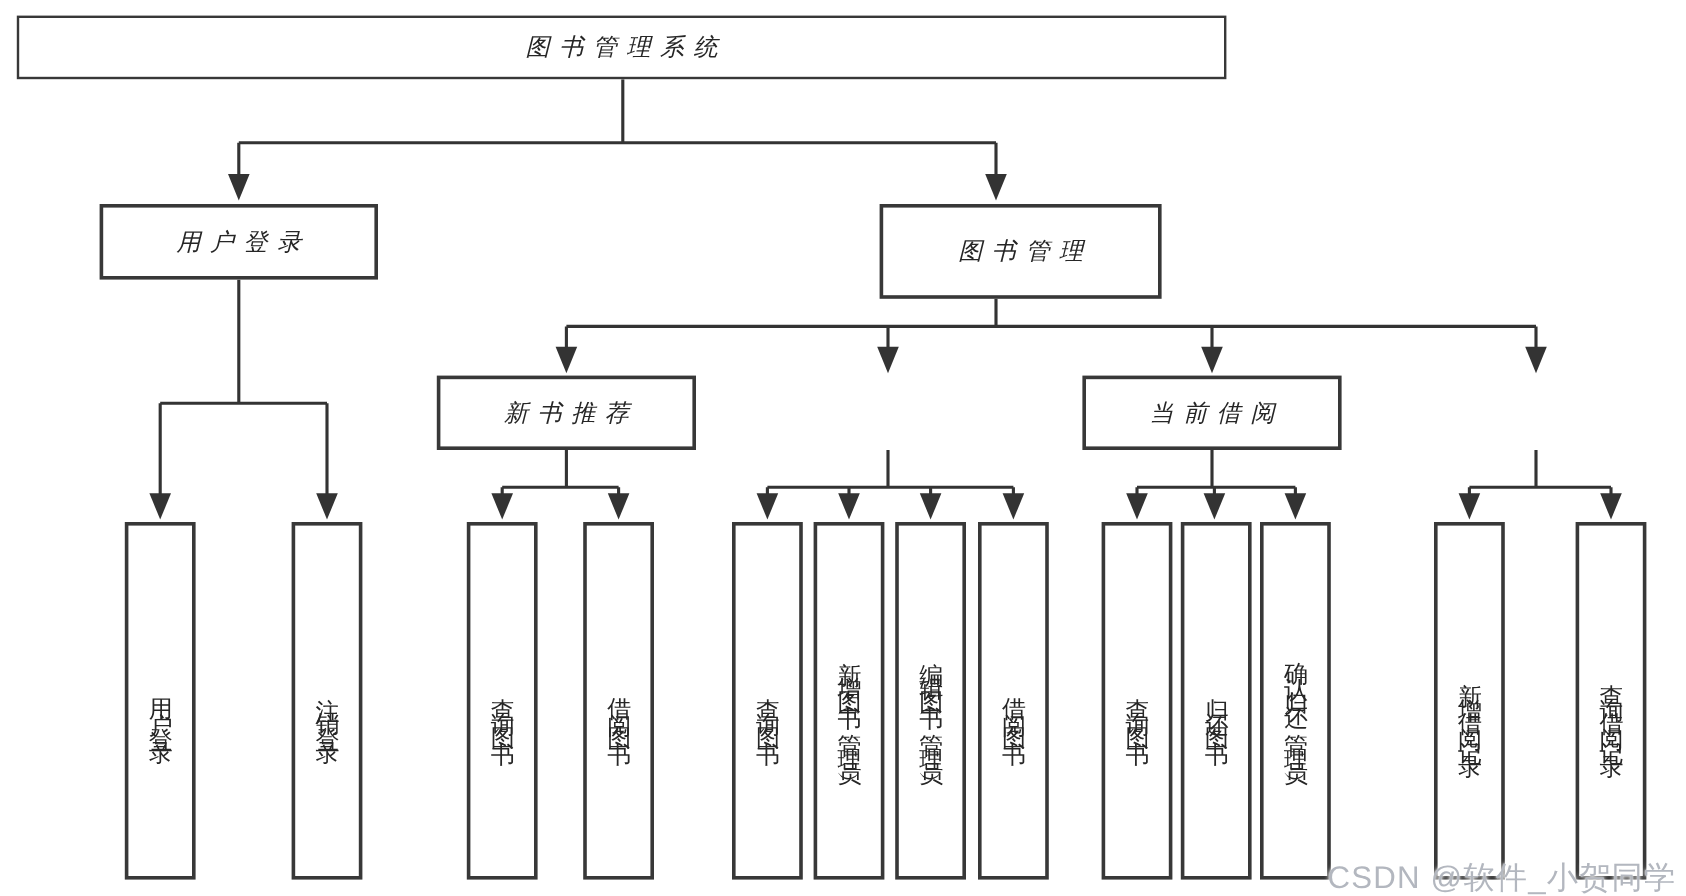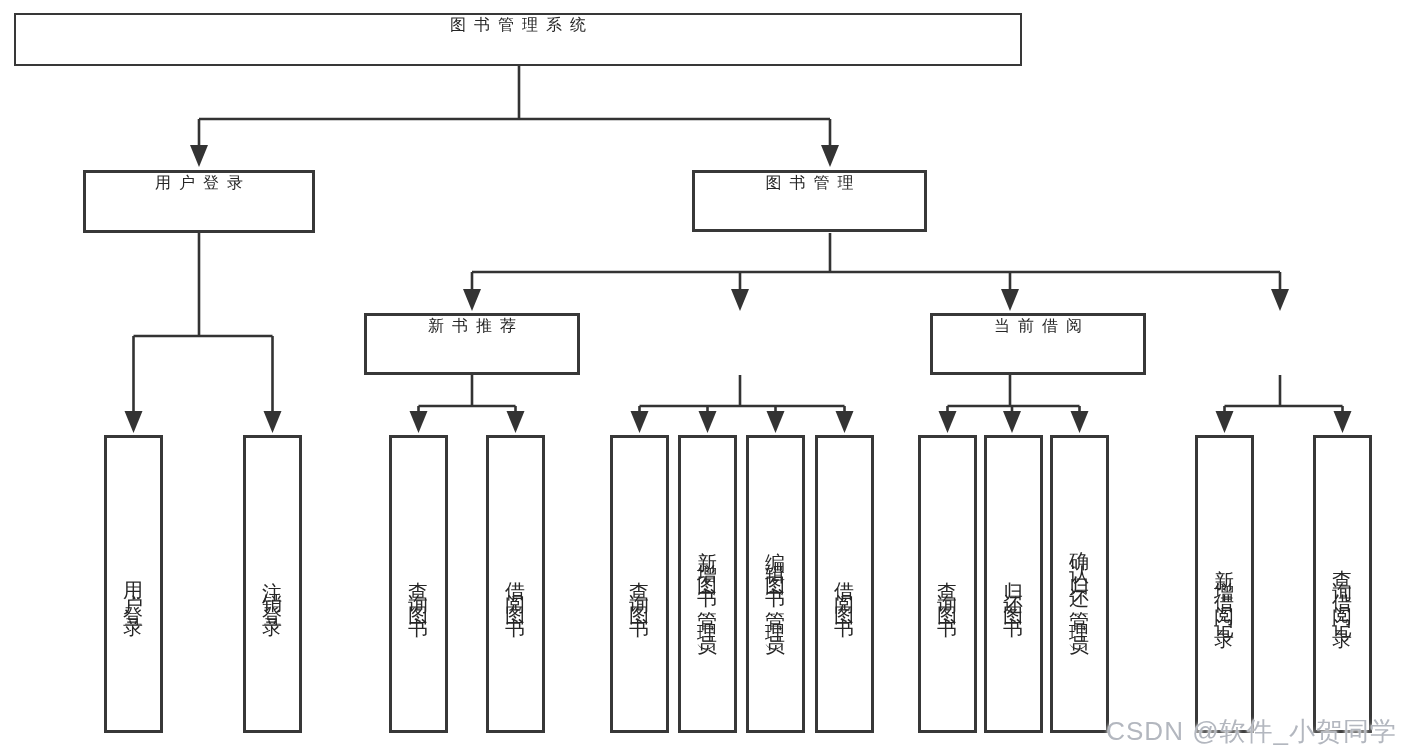--- a/index.html
+++ b/index.html
@@ -16,27 +16,28 @@
     left: 0; top: 0;
     width: 1405px; height: 747px;
     pointer-events: none;
   }
   .box {
     position: absolute;
     box-sizing: border-box;
     border: 3px solid #383838;
     background: #ffffff;
     display: flex;
-    align-items: flex-start;
+    align-items: center;
     justify-content: center;
     color: #262626;
-    font-size: 16px;
+    font-size: 20px;
     letter-spacing: 8px;
     text-indent: 8px; 
     white-space: nowrap;
+    font-style: italic;
   }
   .leaf {
     position: absolute;
     box-sizing: border-box;
     border: 3px solid #383838;
     background: #ffffff;
     display: flex;
     align-items: center;
     justify-content: center;
     color: #262626;
@@ -97,28 +98,28 @@
     </g>
   </svg>
 
   <div class="box" style="left:14px; top:13px; width:1008px; height:53px; border-width:2px;">
     <span>图书管理系统</span>
   </div>
 
   <div class="box" style="left:83px; top:170px; width:232px; height:63px;">
     <span>用户登录</span>
   </div>
-  <div class="box" style="left:692px; top:170px; width:235px; height:62px;">
+  <div class="box" style="left:733px; top:170px; width:235px; height:79px;">
     <span>图书管理</span>
   </div>
 
   <div class="box" style="left:364px; top:313px; width:216px; height:62px;">
     <span>新书推荐</span>
   </div>
-  <div class="box" style="left:902px; top:313px; width:216px; height:62px;margin-left:28px;">
+  <div class="box" style="left:902px; top:313px; width:216px; height:62px;">
     <span>当前借阅</span>
   </div>
 
   <div class="leaf" style="left:104px; top:435px; width:59px; height:298px;">
     <span>用户登录</span>
   </div>
   <div class="leaf" style="left:243px; top:435px; width:59px; height:298px;">
     <span>注销登录</span>
   </div>
 

